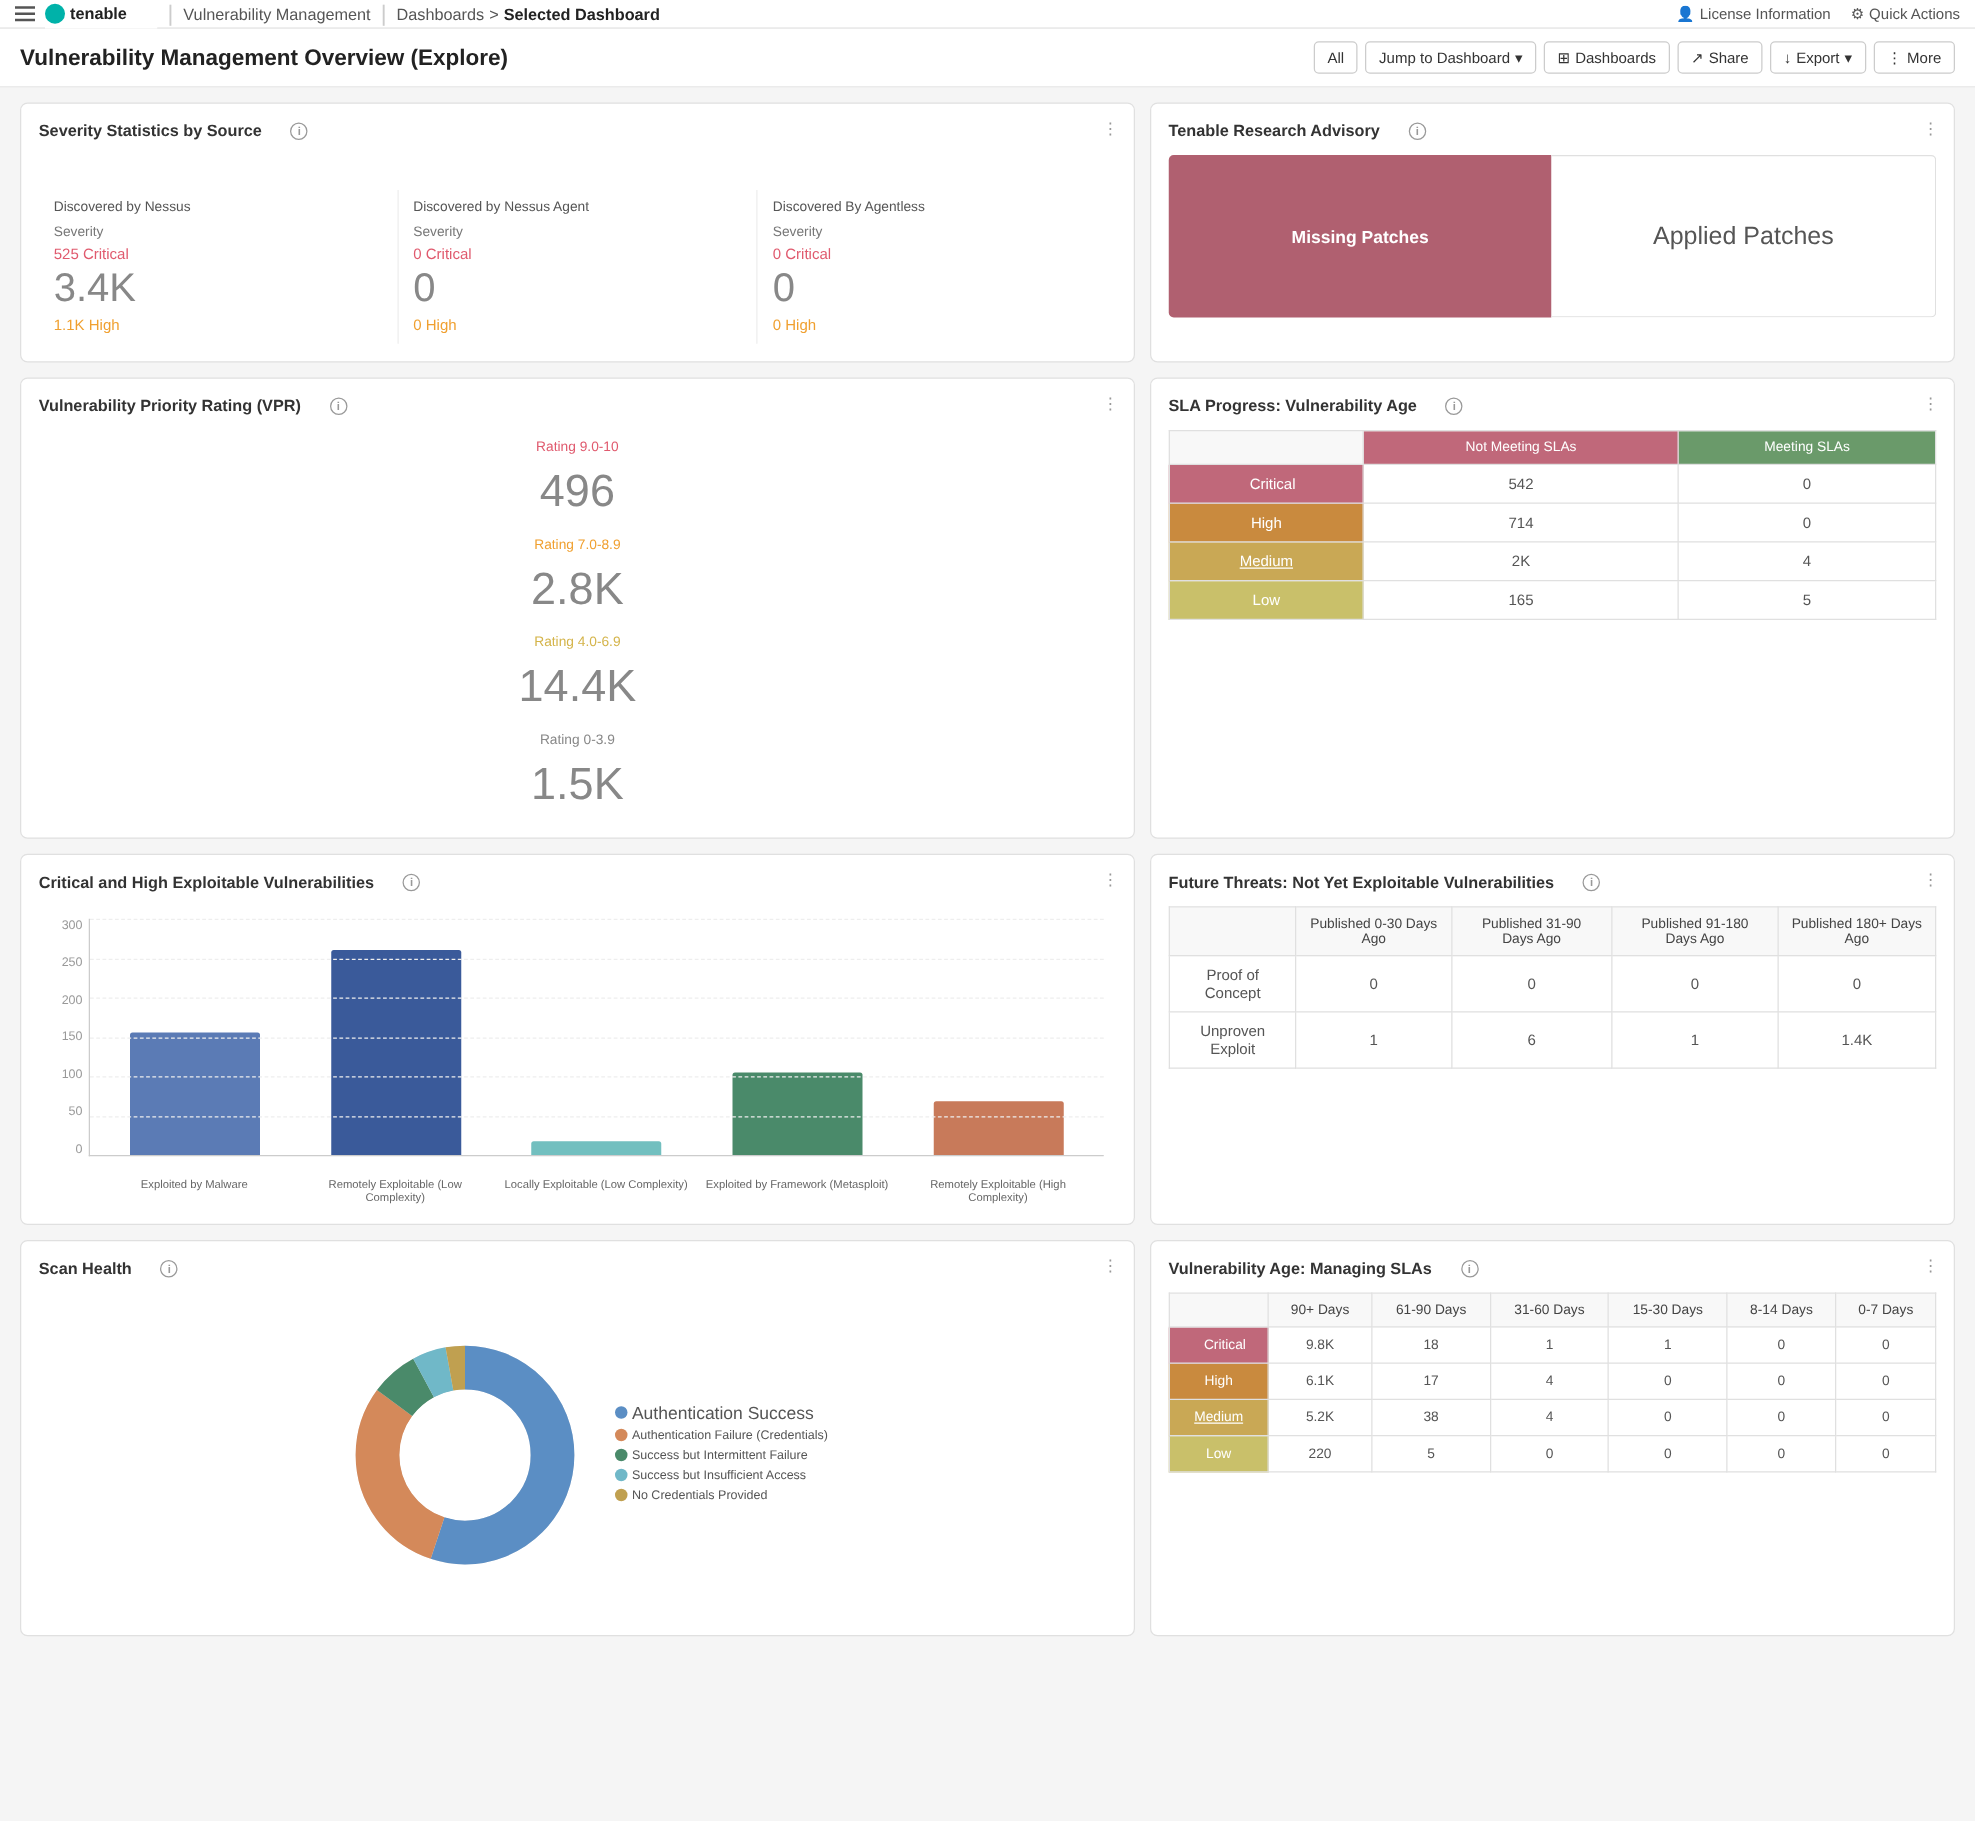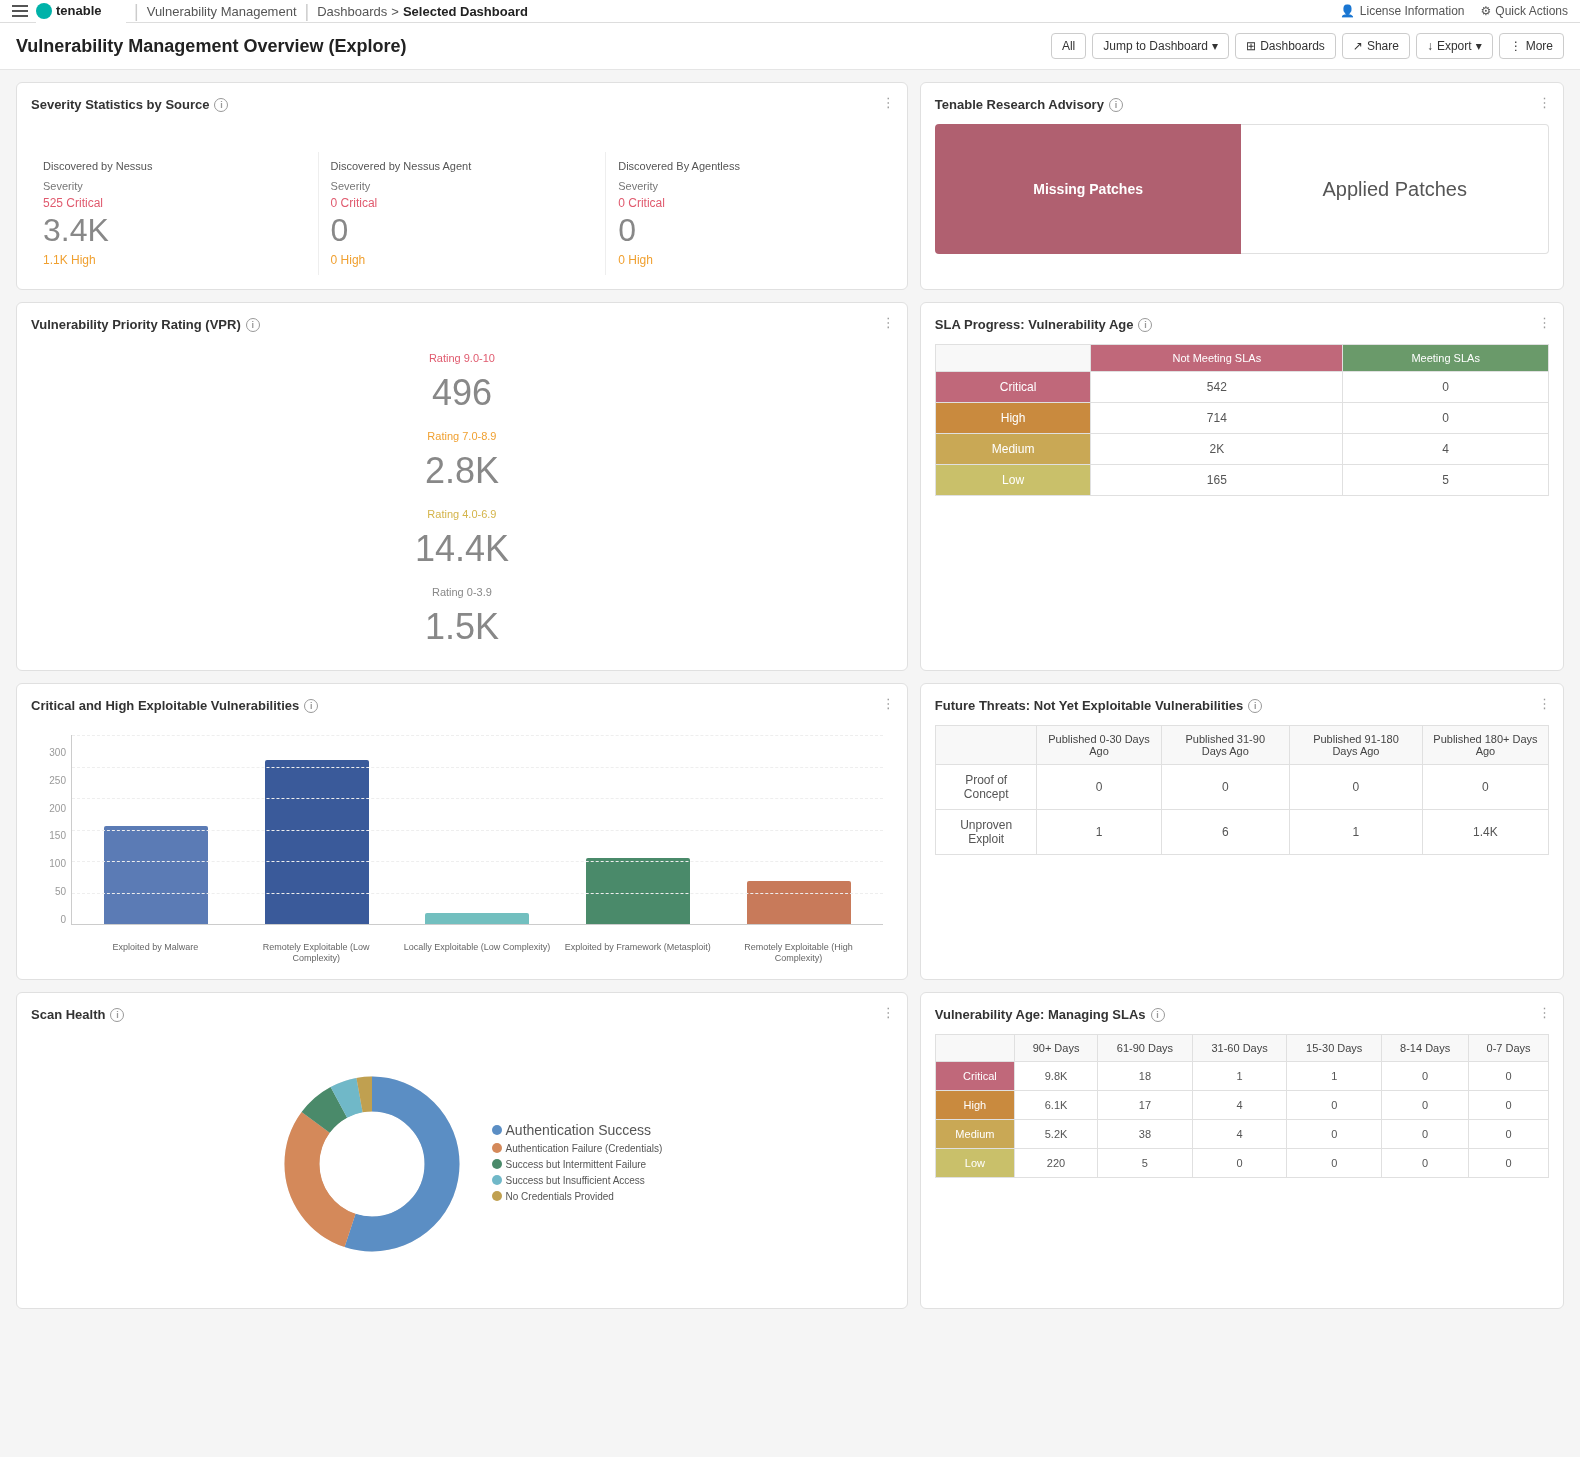--- a/index.html
+++ b/index.html
@@ -20,21 +20,21 @@
     .header-bar { display: flex; align-items: center; padding: 10px 16px; background: #fff; border-bottom: 1px solid #e5e5e5; }
     .page-title { font-size: 18px; font-weight: 600; color: #222; }
     .header-actions { margin-left: auto; display: flex; align-items: center; gap: 6px; }
     .btn { display: inline-flex; align-items: center; gap: 4px; padding: 5px 10px; border: 1px solid #ccc; border-radius: 4px; background: #fff; cursor: pointer; font-size: 12px; color: #333; white-space: nowrap; }
 
     
     .main { padding: 12px 16px; display: flex; flex-direction: column; gap: 12px; }
 
     
     .card { background: #fff; border: 1px solid #e0e0e0; border-radius: 6px; padding: 14px; position: relative; }
-    .card-title { font-size: 13px; font-weight: 600; color: #333; margin-bottom: 12px; display: flex; align-items: center; gap: 5px; }
+    .card-title { font-size: 13px; font-weight: 600; color: #333; margin-bottom: 12px; display: flex; align-items: center; gap: 23px; }
     .card-menu { position: absolute; top: 12px; right: 12px; cursor: pointer; color: #999; }
     .info-icon { display: inline-flex; align-items: center; justify-content: center; width: 14px; height: 14px; border-radius: 50%; border: 1px solid #999; font-size: 9px; color: #999; cursor: pointer; }
 
     
     .row { display: flex; gap: 12px; }
     .col-60 { flex: 0 0 calc(58% - 6px); }
     .col-40 { flex: 0 0 calc(42% - 6px); }
 
     
     .severity-grid { display: flex; }
@@ -55,21 +55,21 @@
     .rating-yellow { color: #d4b44a; }
     .rating-gray { color: #888; }
 
     
     table { width: 100%; border-collapse: collapse; font-size: 12px; }
     th { background: #f8f8f8; padding: 7px 10px; text-align: center; font-weight: 500; color: #444; border: 1px solid #e0e0e0; font-size: 11px; }
     td { padding: 8px 10px; text-align: center; border: 1px solid #e0e0e0; color: #555; }
     .row-header { text-align: center; font-weight: 500; }
     .td-critical { background: #c0687a; color: #fff; padding-left: 20px; }
     .td-high { background: #c98a3e; color: #fff; }
-    .td-medium { background: #c9a855; color: #fff; }
+    .td-medium { background: #c9a855; color: #fff; text-decoration: underline; }
     .td-low { background: #c9c06a; color: #fff; }
 
     
     .sla-th-red { background: #c0687a; color: #fff; }
     .sla-th-green { background: #6a9a6a; color: #fff; }
 
     
     .advisory-chart { display: flex; align-items: center; height: 130px; gap: 0; }
     .advisory-missing { background: #b06070; flex: 1; height: 100%; display: flex; align-items: center; justify-content: center; color: #fff; font-weight: 600; font-size: 14px; border-radius: 4px 0 0 4px; }
     .advisory-applied { flex: 1; height: 100%; display: flex; align-items: center; justify-content: center; font-size: 20px; color: #555; border: 1px solid #e0e0e0; border-left: none; border-radius: 0 4px 4px 0; }
@@ -259,21 +259,21 @@
   <div class="row">
     <div class="card col-60">
       <div class="card-title">
         <span>Critical and High Exploitable Vulnerabilities</span>
         <span class="info-icon">i</span>
       </div>
       <div class="card-menu">⋮</div>
 
       <div style="position:relative; height:240px; padding: 10px 10px 40px 40px; margin-top:10px;">
 
-        <div style="position:absolute;left:0;top:22px;bottom:40px;display:flex;flex-direction:column;justify-content:space-between;width:35px;text-align:right;font-size:10px;color:#999;">
+        <div style="position:absolute;left:0;top:10px;bottom:40px;display:flex;flex-direction:column;justify-content:space-between;width:35px;text-align:right;font-size:10px;color:#999;">
           <span>300</span>
           <span>250</span>
           <span>200</span>
           <span>150</span>
           <span>100</span>
           <span>50</span>
           <span>0</span>
         </div>
 
         <div style="position:absolute;left:40px;right:10px;top:10px;bottom:40px;border-bottom:1px solid #ccc;border-left:1px solid #ccc;display:flex;align-items:flex-end;">

